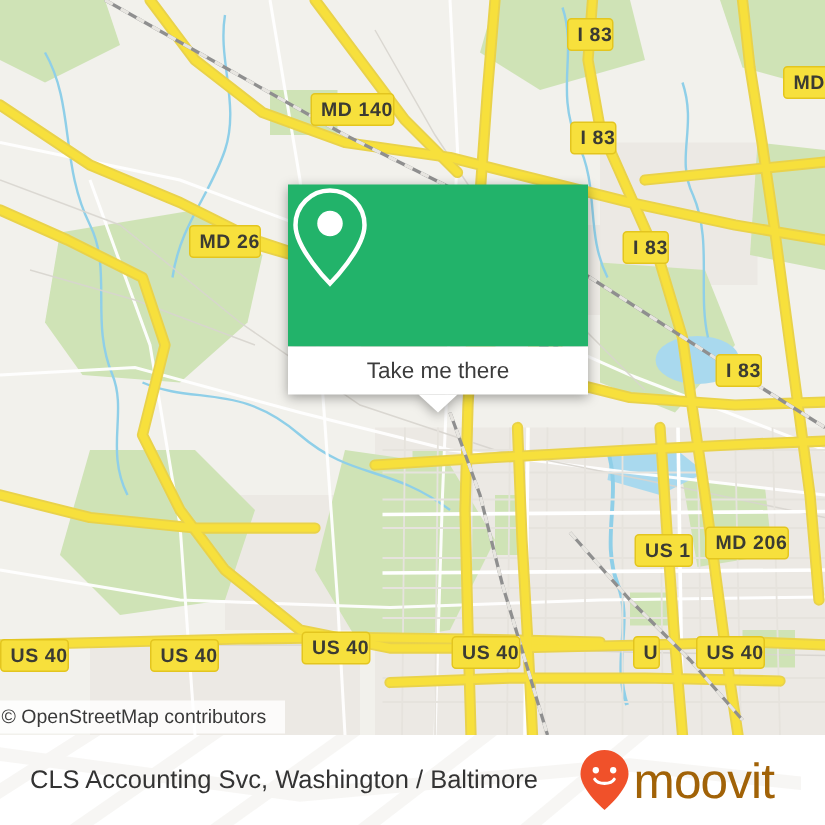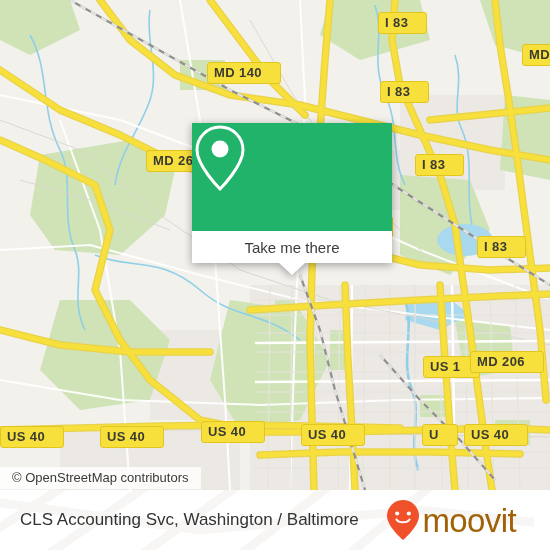--- a/index.html
+++ b/index.html
@@ -21,21 +21,21 @@
   .shield{
     position:absolute;
     background:#f7e03c;
     border:1.5px solid #e3c51f;
     border-radius:3px;
     color:#3b3b33;
     font-size:13px;
     font-weight:bold;
     letter-spacing:.4px;
     line-height:1;
-    padding:3px 18px 4px 6px;
+    padding:3px 0 4px 6px;
     white-space:nowrap;
     box-sizing:border-box;
     font-family:"Liberation Sans", sans-serif;
   }
 
   
   .callout{
     position:absolute;
     left:192px;top:123px;width:200px;
     filter:drop-shadow(0 2px 4px rgba(0,0,0,.35));
@@ -58,21 +58,21 @@
     width:0;height:0;
     border-left:13px solid transparent;
     border-right:13px solid transparent;
     border-top:12px solid #ffffff;
   }
 
   
   .attrib{
     position:absolute;left:0;top:467px;
     background:rgba(255,255,255,.82);
-    padding:3px 12px 4px 12px;
+    padding:3px 12px 4px 1px;
     font-size:13px;
     color:#3a3a3a;
     white-space:nowrap;
   }
 
   
   .footer{
     position:absolute;left:0;top:490px;width:534px;height:60px;
     background:#ffffff;overflow:hidden;
   }
@@ -230,21 +230,21 @@
         <path d="M300 275 L320 330 L335 390 L350 440 L365 490"></path>
         <path d="M380 355 L420 400 L460 440 L495 480"></path>
       </g>
     </svg>
 
     <div>
       <div class="shield" style="left:207px;top:62px;">MD 140</div>
       <div class="shield" style="left:378px;top:12px;">I 83</div>
       <div class="shield" style="left:522px;top:44px;">MD 1</div>
       <div class="shield" style="left:380px;top:81px;">I 83</div>
-      <div class="shield" style="left:126px;top:150px;margin-left:20px;">MD 26</div>
+      <div class="shield" style="left:126px;top:150px;">MD 26</div>
       <div class="shield" style="left:415px;top:154px;">I 83</div>
       <div class="shield" style="left:477px;top:236px;">I 83</div>
       <div class="shield" style="left:352px;top:216px;text-align:right;">26</div>
       <div class="shield" style="left:375px;top:356px;margin-left:48px;">US 1</div>
       <div class="shield" style="left:470px;top:351px;">MD 206</div>
       <div class="shield" style="left:0px;top:426px;">US 40</div>
       <div class="shield" style="left:100px;top:426px;">US 40</div>
       <div class="shield" style="left:201px;top:421px;">US 40</div>
       <div class="shield" style="left:301px;top:424px;">US 40</div>
       <div class="shield" style="left:422px;top:424px;">U</div>

